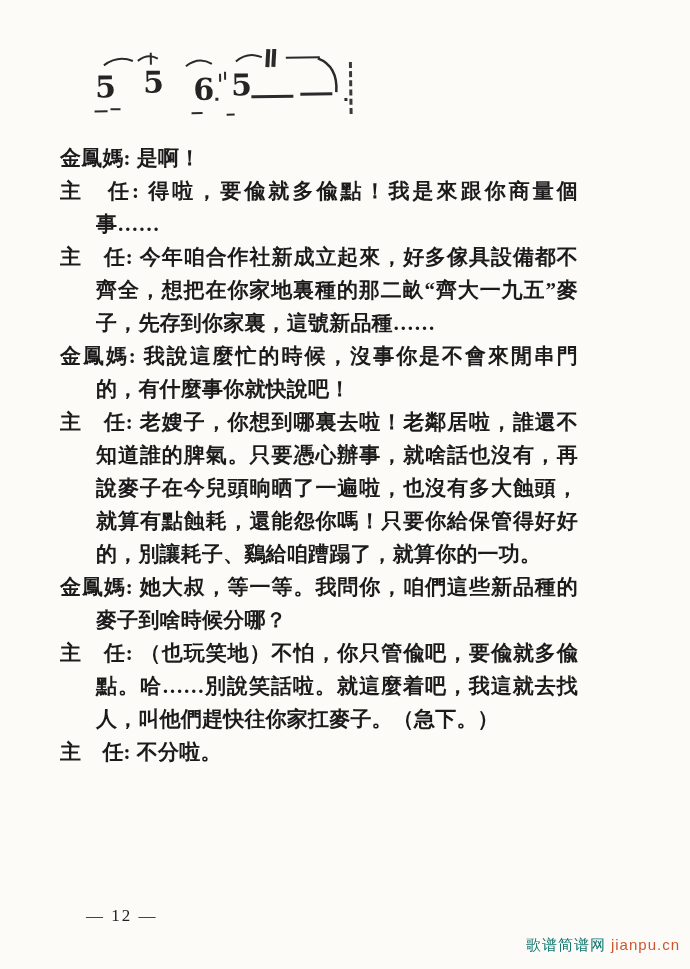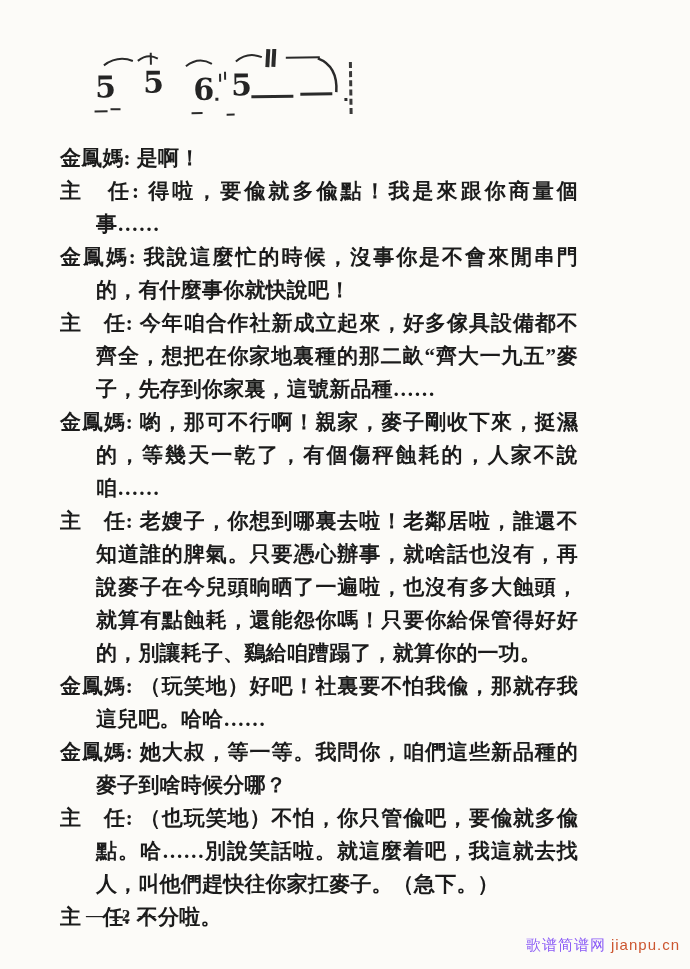--- a/index.html
+++ b/index.html
@@ -29,21 +29,21 @@
     font-size:21px;
     line-height:33px;
     letter-spacing:0.2px;
     font-weight:600;
     text-align:justify;
   }
   .speaker{font-weight:700;margin-right:6px;white-space:pre;}
   
   .page-number{
     position:absolute;left:86px;top:906px;
-    font-size:17px;letter-spacing:2px;font-weight:700;color:#222;
+    font-size:17px;letter-spacing:2px;font-weight:400;color:#222;
   }
   .watermark{
     position:absolute;right:10px;top:936px;
     font-size:15px;letter-spacing:1px;
     font-family:"Liberation Sans",sans-serif;
   }
   .watermark .site{margin-right:5px;}
 </style>
 </head>
 <body>
@@ -82,28 +82,26 @@
       <path d="M318 58 Q338 66 336 92" fill="none" stroke="#2a2a2a" stroke-width="2.5"></path>
     </svg>
 
     <div class="mdashed" style="left:349px;top:62px;height:52px"></div>
     <div class="mmark" style="left:344px;top:98px;width:3px;height:3px"></div>
   </div>
 
   <div class="dialogue">
     <p class="line"><span class="speaker">金鳳媽:</span><span>是啊！</span></p>
     <p class="line"><span class="speaker">主　任:</span><span>得啦，要偸就多偸點！我是來跟你商量個事……</span></p>
+    <p class="line"><span class="speaker">主　任:</span><span>今年咱合作社新成立起來，好多傢具設備都不齊全，想把在你家地裏種的那二畝“齊大一九五”麥子，先存到你家裏，這號新品種……</span></p>
     <p class="line"><span class="speaker">金鳳媽:</span><span>我說這麼忙的時候，沒事你是不會來閒串門的，有什麼事你就快說吧！</span></p>
-    <p class="line"><span class="speaker">主　任:</span><span>今年咱合作社新成立起來，好多傢具設備都不齊全，想把在你家地裏種的那二畝“齊大一九五”麥子，先存到你家裏，這號新品種……</span></p>
-    <p class="line"><span class="speaker">金鳳媽:</span><span>喲，那可不行啊！親家，麥子剛收下來，挺濕的，等幾天一乾了，有個傷秤蝕耗的，人家不說咱……</span></p>
     <p class="line"><span class="speaker">主　任:</span><span>老嫂子，你想到哪裏去啦！老鄰居啦，誰還不知道誰的脾氣。只要憑心辦事，就啥話也沒有，再說麥子在今兒頭晌晒了一遍啦，也沒有多大蝕頭，就算有點蝕耗，還能怨你嗎！只要你給保管得好好的，別讓耗子、鷄給咱蹧蹋了，就算你的一功。</span></p>
-    <p class="line"><span class="speaker">金鳳媽:</span><span>（玩笑地）好吧！社裏要不怕我偸，那就存我這兒吧。哈哈……</span></p>
     <p class="line"><span class="speaker">金鳳媽:</span><span>她大叔，等一等。我問你，咱們這些新品種的麥子到啥時候分哪？</span></p>
     <p class="line"><span class="speaker">主　任:</span><span>（也玩笑地）不怕，你只管偸吧，要偸就多偸點。哈……別說笑話啦。就這麼着吧，我這就去找人，叫他們趕快往你家扛麥子。（急下。）</span></p>
     <p class="line"><span class="speaker">主　任:</span><span>不分啦。</span></p>
   </div>
 
   <div class="page-number">— 12 —</div>
   <div class="watermark">
-    <span class="site" style="color: #8b5cf6;">歌谱简谱网</span><span class="url" style="color: rgb(204, 86, 48); margin-top: 10px;">jianpu.cn</span>
+    <span class="site" style="color: #0f766e;">歌谱简谱网</span><span class="url" style="color: rgb(204, 86, 48); margin-top: 10px;">jianpu.cn</span>
   </div>
 
 </div>
 
 </body></html>

